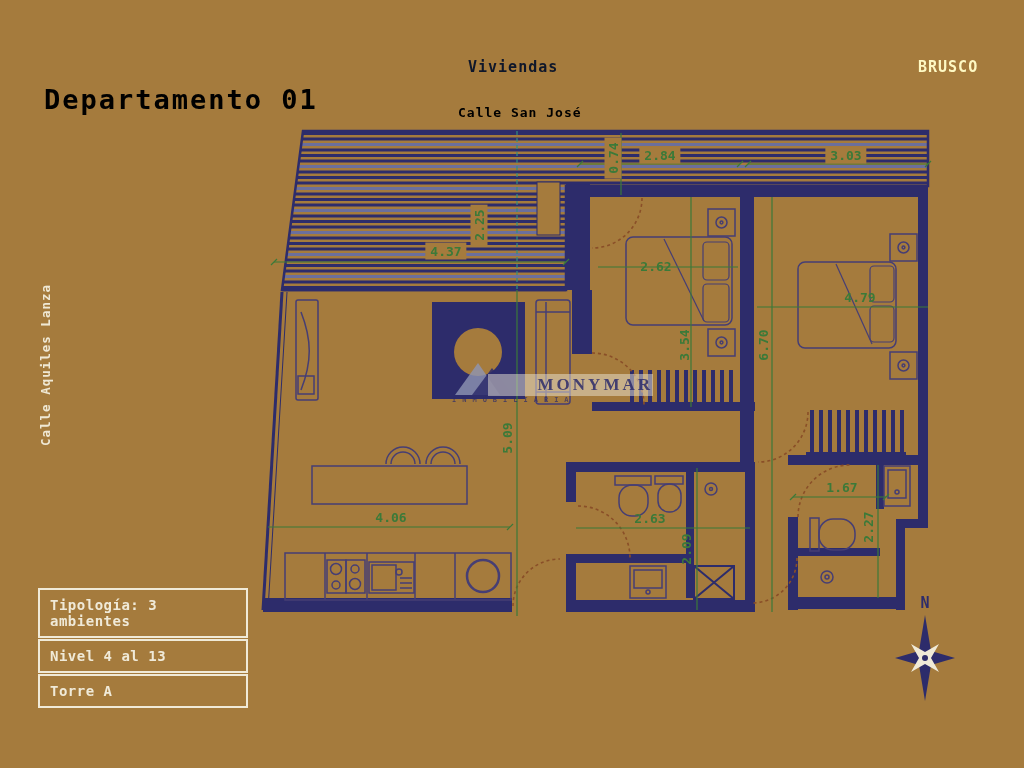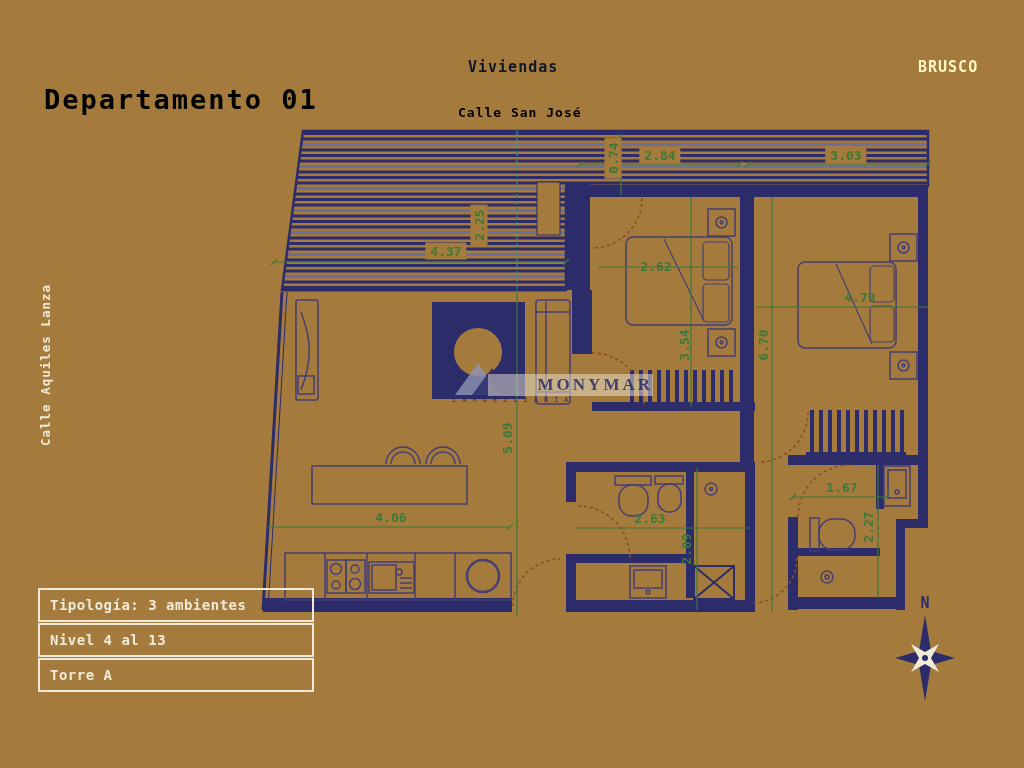--- a/index.html
+++ b/index.html
@@ -13,21 +13,21 @@
   .brand{left:918px;top:58px;color:#fef9c3;font-size:15px;font-weight:bold;letter-spacing:1px;}
   .street-top{left:458px;top:98px;color:#000000;font-size:13px;font-weight:bold;letter-spacing:1px;margin-top:7px;}
   .street-left{left:38px;top:280px;width:26px;height:170px;color:#efe8d4;font-size:12.5px;font-weight:bold;
                writing-mode:vertical-rl;transform:rotate(180deg);letter-spacing:1px;text-align:center;}
   
   .dim{position:absolute;transform:translate(-50%,-50%);color:#3b7a39;font-size:13px;font-weight:bold;
        white-space:nowrap;line-height:1;}
   .dim.v{transform:translate(-50%,-50%) rotate(-90deg);}
   .dim.patch{background:#a57b3d;padding:2px 5px;}
   
-  .info-panel{left:38px;top:588px;width:276px;}
+  .info-panel{left:38px;top:588px;width:210px;}
   .info-row{border:2px solid #f0ead8;color:#f0ead8;font-size:14px;font-weight:bold;
             padding:7px 10px;margin-bottom:1px;letter-spacing:0.5px;}
   
   .wm-band{left:488px;top:374px;width:165px;height:22px;background:rgba(236,230,214,0.5);
            display:flex;align-items:center;justify-content:flex-end;}
   .wm-name{font-family:"Liberation Serif", serif;font-weight:bold;font-size:17px;color:#2d2c6b;
            letter-spacing:3px;opacity:.85;}
   .wm-sub{left:452px;top:396px;width:190px;font-size:7px;letter-spacing:6px;
           color:#2d2c6b;opacity:.7;font-weight:bold;}
   

